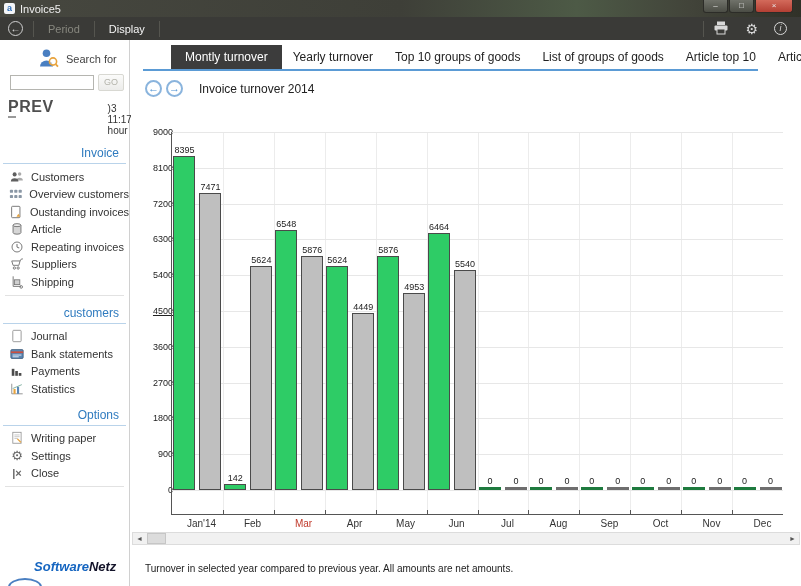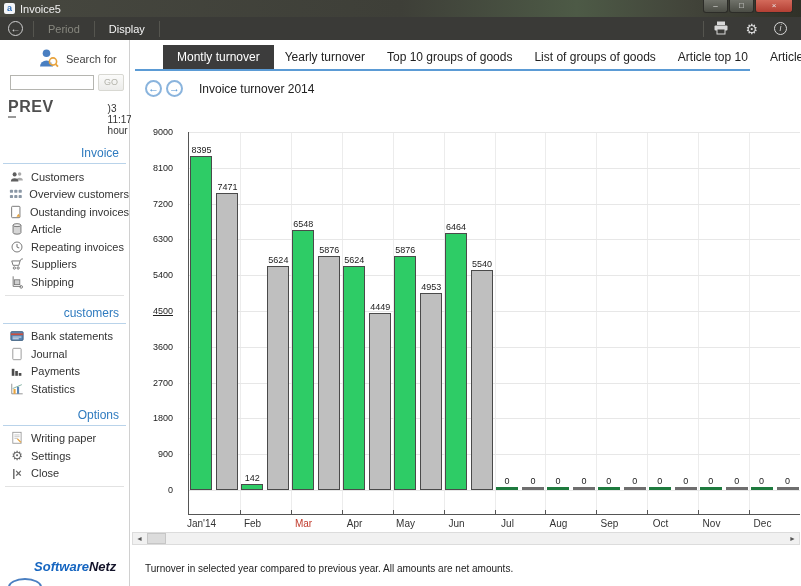--- a/index.html
+++ b/index.html
@@ -53,34 +53,34 @@
   .sb-item .ic { width:16px; height:14px; display:inline-flex; align-items:center; justify-content:center; }
   .sb-item .lbl { margin-left:6px; white-space:nowrap; }
   .sb-divider { border-top:1px solid #e2e2e2; margin:4px 5px 0 5px; }
   .logo { position:absolute; left:34px; bottom:12px; font-style:italic; font-weight:bold; font-size:13px; white-space:nowrap; }
   .logo .blue { color:#1565c0; }
   .logo .dark { color:#14142a; }
   .logo-arc { position:absolute; left:8px; bottom:-10px; width:34px; height:18px; border:2px solid #4a7fc1; border-radius:50%; }
 
   
   .main { position:absolute; top:40px; left:131px; width:670px; height:546px; background:#fff; }
-  .tabs-wrap { position:absolute; top:5px; left:4px; width:615px; border-bottom:2px solid #5b9bd5; padding-left:28px; }
+  .tabs-wrap { position:absolute; top:5px; left:12px; width:615px; border-bottom:2px solid #5b9bd5; padding-left:28px; }
   .tab-strip { display:flex; align-items:flex-end; }
   .tab { font-size:12px; color:#222; padding:5px 11px; white-space:nowrap; cursor:default; }
   .tab.selected { background:#3c3c3c; color:#fff; padding:5px 14px; }
   .title-row { position:absolute; top:40px; left:14px; display:flex; align-items:center; }
   .nav-circle { width:17px; height:17px; border:2px solid #8ab4dd; border-radius:50%; color:#4a90d2;
     font-size:11px; font-weight:bold; line-height:13px; text-align:center; margin-right:4px; background:#fff; }
   .chart-title { font-size:12px; color:#222; margin-left:12px; }
 
   
   .chart { position:absolute; top:92px; left:14px; }
   .y-labels { position:absolute; left:0; top:0; width:28px; height:358px; }
   .y-label { position:absolute; right:0; font-size:9px; color:#222; height:10px; line-height:10px; }
-  .plot { position:absolute; left:43px; top:0; width:612px; height:383px;
+  .plot { position:absolute; left:26px; top:0; width:612px; height:383px;
     border-left:1px solid #555; border-bottom:1px solid #555; }
   .grid-h { position:absolute; left:0; width:100%; height:1px; background:#e7e7e7; }
   .grid-v { position:absolute; top:0; width:1px; height:100%; background:#ececec; }
   .tick { position:absolute; bottom:0; width:1px; height:4px; background:#555; }
   .bars-row { position:absolute; left:0; top:0; width:100%; height:358px; display:flex; }
   .month-slot { flex:1; display:flex; align-items:flex-end; justify-content:center; gap:4px; }
   .bar-col { display:flex; flex-direction:column; justify-content:flex-end; align-items:center; height:358px; }
   .bar-value { font-size:9px; color:#222; margin-bottom:1px; white-space:nowrap; }
   .bar { width:22px; border:1px solid #4a4a4a; }
   .bar.zero { border:none; }
@@ -225,34 +225,34 @@
               <circle cx="12.8" cy="13.6" r="1.5" stroke="#777" fill="none" stroke-width="1.1"></circle>
             </svg>
           </span>
           <span class="lbl">Shipping</span>
         </div>
         <div class="sb-divider"></div>
         <div class="sb-section-header">customers</div>
         <div class="sb-item">
           <span class="ic">
             <svg width="14" height="14" viewBox="0 0 16 16">
+              <rect x="3.2" y="1.5" width="9.5" height="13" rx="1" fill="#fff" stroke="#999" stroke-width="1.1"></rect>
+            </svg>
+          </span>
+          <span class="lbl">Journal</span>
+        </div>
+        <div class="sb-item">
+          <span class="ic">
+            <svg width="14" height="14" viewBox="0 0 16 16">
               <rect x="1" y="3" width="14" height="10" rx="1" fill="#5b87b5" stroke="#3a5a7a"></rect>
               <rect x="1" y="5" width="14" height="2" fill="#c94f3f"></rect>
               <path d="M3,9.2 h10 M3,11.2 h7" stroke="#fff" stroke-width="0.9"></path>
             </svg>
           </span>
           <span class="lbl">Bank statements</span>
-        </div>
-        <div class="sb-item">
-          <span class="ic">
-            <svg width="14" height="14" viewBox="0 0 16 16">
-              <rect x="3.2" y="1.5" width="9.5" height="13" rx="1" fill="#fff" stroke="#999" stroke-width="1.1"></rect>
-            </svg>
-          </span>
-          <span class="lbl">Journal</span>
         </div>
         <div class="sb-item">
           <span class="ic">
             <svg width="14" height="14" viewBox="0 0 16 16">
               <g fill="#4c4c4c">
                 <rect x="2" y="5.5" width="3" height="8"></rect>
                 <rect x="6" y="8" width="3" height="5.5"></rect>
                 <rect x="10" y="10.3" width="3" height="3.2"></rect>
               </g>
             </svg>

